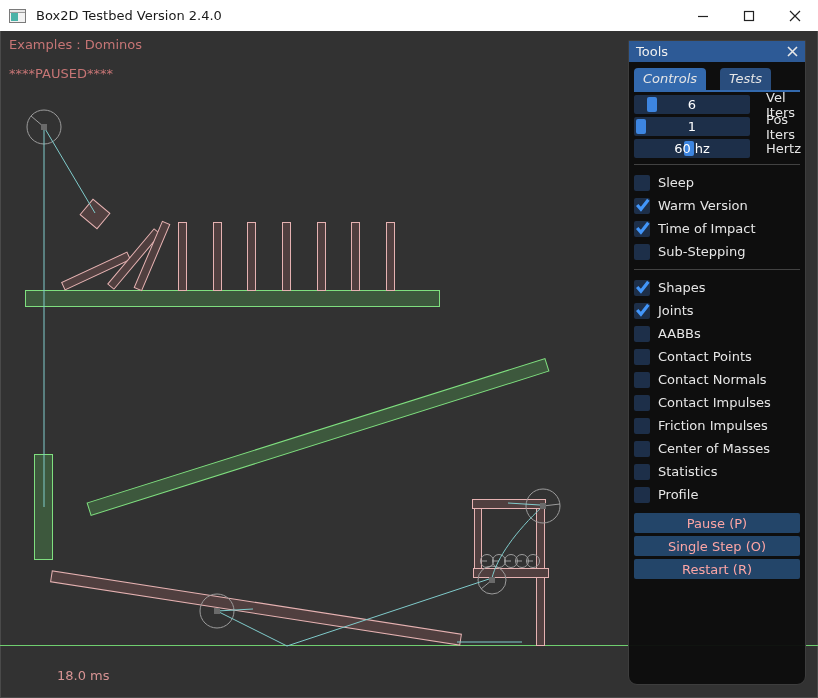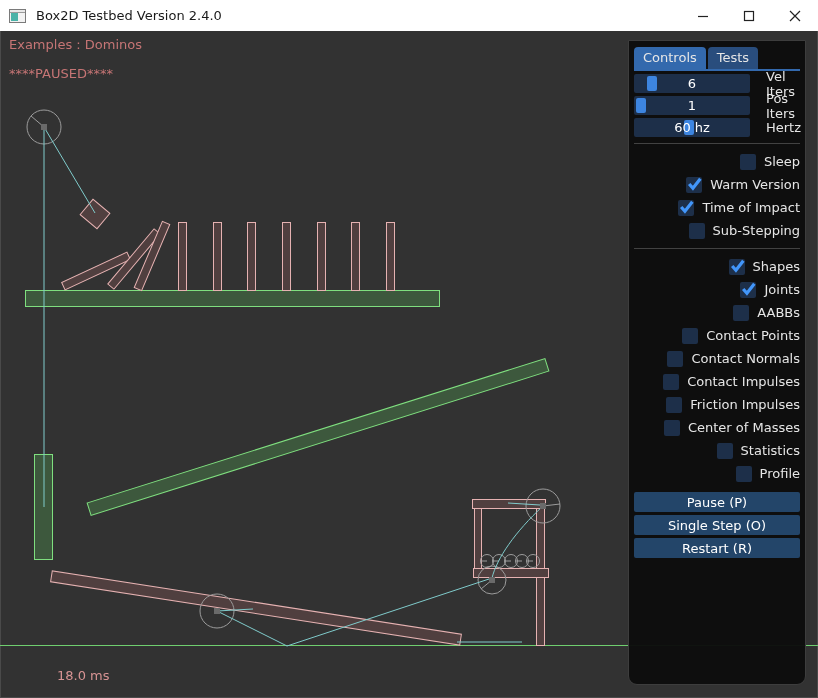--- a/index.html
+++ b/index.html
@@ -29,38 +29,38 @@
   .slp{stroke:var(--sleeping_outline,#9c9c9c);fill:none;stroke-width:1;}
   .jnt{stroke:var(--joint_line,#80cccc);fill:none;stroke-width:1;}
   .anch{fill:var(--anchor_fill,#6a6a6a);stroke:none;}
   .gnd{stroke:var(--ground_line,#6fcf6f);stroke-width:1;}
   
   .panel{position:absolute;left:628px;top:40px;width:178px;height:645px;z-index:10;
     background:rgba(12,12,12,0.96);border:1px solid var(--panel_border,#3d3d3d);
     border-radius:0 0 9px 9px;box-sizing:border-box;color:var(--panel_text,#e6e6e6);}
   .panel-header{height:21px;background:var(--panel_header,#2d5a96);display:flex;align-items:center;justify-content:space-between;padding:0 7px;}
   .panel-title{font-size:13px;color:#f0f0f0;}
-  .tabbar{display:flex;gap:2px;margin:6px 8px 0 5px;}
+  .tabbar{display:flex;gap:14px;margin:6px 8px 0 5px;font-style:italic;}
   .tab{font-size:13px;padding:3px 9px 4px;border-radius:4px 4px 0 0;background:var(--tab_inactive,#294d7d);}
   .tab.active{background:var(--tab_active,#3369ad);}
   .tab-underline{height:2px;background:var(--tab_active,#3369ad);margin:0 5px;}
   .row-slider{display:flex;align-items:center;height:19px;margin:3px 5px 0;}
   .slider-track{width:116px;height:19px;background:var(--slider_track,#1d2f49);border-radius:2px;position:relative;flex:none;}
   .slider-grab{position:absolute;top:2px;left:2px;width:10px;height:15px;border-radius:2px;background:var(--accent_blue,#3d85e0);}
   .slider-value{position:absolute;left:0;top:0;width:100%;text-align:center;line-height:19px;font-size:13px;color:#fff;}
   .slider-label{margin-left:16px;font-size:13px;}
   .separator{height:1px;background:var(--separator,#424242);margin:6px 5px;}
-  .row-check{display:flex;align-items:center;height:23px;margin:0 5px;justify-content:flex-end;}
+  .row-check{display:flex;align-items:center;height:23px;margin:0 5px;}
   .checkbox{width:16px;height:16px;background:var(--slider_track,#1d2f49);border-radius:2px;position:relative;flex:none;}
   .checkbox svg{display:none;position:absolute;left:0;top:-2px;width:17px;height:17px;}
   .checkbox.on svg{display:block;}
   .check-label{margin-left:8px;font-size:13px;}
   .panel-buttons{margin:7px 5px 0;}
   .btn{height:20px;margin-bottom:3px;border-radius:2px;background:var(--button_bg,#234569);
-    display:flex;align-items:center;justify-content:center;font-size:13px;color:#ffffff;cursor:default;}
+    display:flex;align-items:center;justify-content:center;font-size:13px;color:#fca5a5;cursor:default;}
 </style>
 </head>
 <body>
 
 <div class="titlebar">
   <span class="app-icon"></span>
   <span class="title-text">Box2D Testbed Version 2.4.0</span>
   <div class="win-btns">
     <div class="win-btn">
       <svg width="12" height="12">
@@ -165,20 +165,26 @@
     <line class="jnt" x1="457" y1="642" x2="522" y2="642"></line>
   </g>
 
   <rect class="anch" x="41" y="124" width="6" height="6"></rect>
   <rect class="anch" x="214" y="608" width="6" height="6"></rect>
   <rect class="anch" x="540" y="503" width="6" height="6"></rect>
   <rect class="anch" x="489" y="577" width="6" height="6"></rect>
 </svg>
 
 <div class="panel">
+  <div class="panel-header">
+    <span class="panel-title">Tools</span>
+    <svg width="11" height="11">
+        <path d="M1 1 L10 10 M10 1 L1 10" stroke="#e8e8e8" stroke-width="1.6"></path>
+      </svg>
+  </div>
 
   <div class="tabbar">
     <div class="tab active">Controls</div>
     <div class="tab">Tests</div>
   </div>
   <div class="tab-underline"></div>
 
   <div class="row-slider">
     <div class="slider-track">
       <div class="slider-grab" style="left: 13.22px;"></div>

